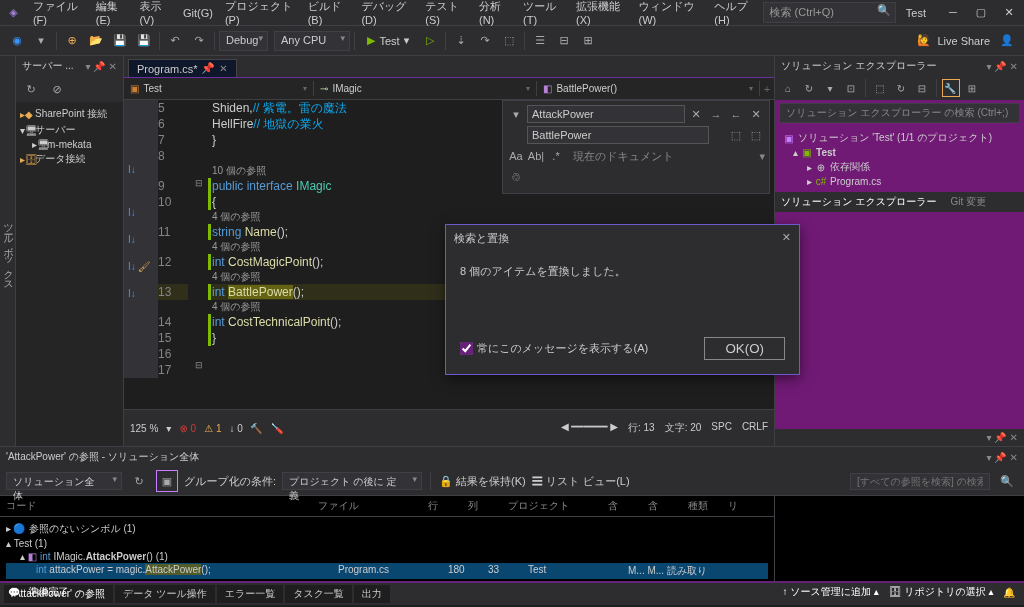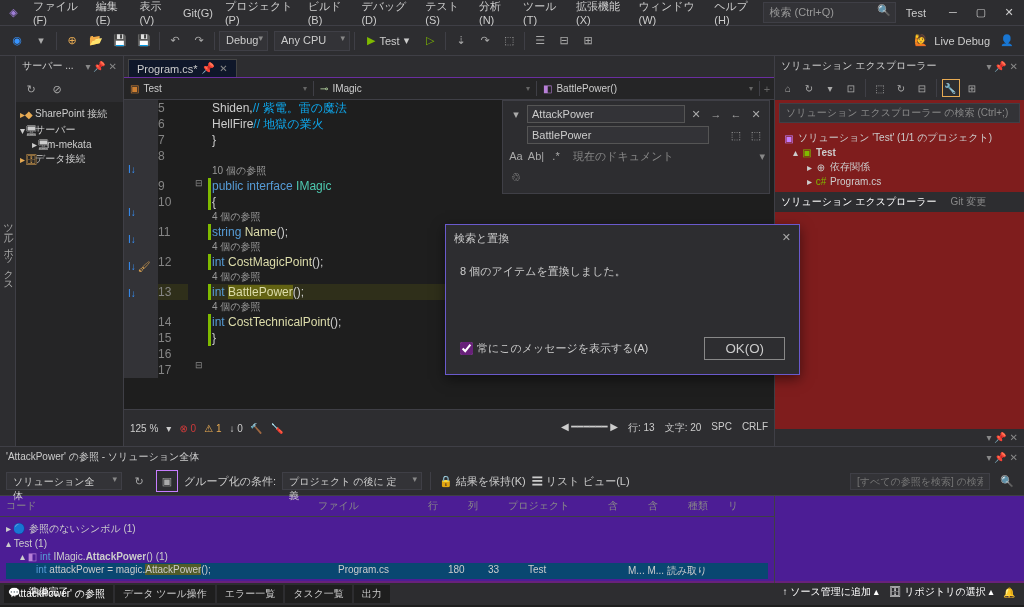--- a/index.html
+++ b/index.html
@@ -55,26 +55,26 @@
 .changed { border-left: 3px solid #7fba00; margin-left: -4px; padding-left: 1px; }
 
 .find-panel { position: absolute; right: 4px; top: 0; width: 268px; background: #2d2d30; border: 1px solid #3f3f46; padding: 4px; z-index: 5; }
 .find-row { display: flex; align-items: center; gap: 2px; margin-bottom: 3px; }
 .find-input { flex: 1; background: #333337; border: 1px solid #555; padding: 2px 4px; color: #ccc; font-size: 11px; }
 .find-btn { width: 18px; height: 18px; color: #aaa; display: flex; align-items: center; justify-content: center; font-size: 11px; }
 
 .status-bar-ed { background: #2d2d30; height: 22px; display: flex; align-items: center; padding: 18px 6px; font-size: 10px; border-top: 1px solid #3f3f46; gap: 8px; margin-top: 31px; }
 .status-bar-ed .right { margin-left: auto; display: flex; gap: 10px; }
 
-.right-panel { width: 250px; background: #7f1d1d; border-left: 1px solid #3f3f46; display: flex; flex-direction: column; }
+.right-panel { width: 250px; background: #701a75; border-left: 1px solid #3f3f46; display: flex; flex-direction: column; }
 .sol-tb { background: #2d2d30; padding: 3px 4px; display: flex; gap: 3px; flex-wrap: wrap; }
 .sol-tb .tbtn { width: 18px; height: 18px; font-size: 10px; }
 .sol-search { margin: 3px 4px; background: #333337; border: 1px solid #3f3f46; padding: 2px 6px; color: #888; font-size: 10px; }
 
-.bottom-panel { height: 135px; background: #4c1d95; border-top: 1px solid #3f3f46; display: flex; flex-direction: column; }
+.bottom-panel { height: 135px; background: #000000; border-top: 1px solid #3f3f46; display: flex; flex-direction: column; }
 .bot-hdr { background: #2d2d30; padding: 3px 6px; font-size: 10px; display: flex; align-items: center; }
 .bot-tb { background: #2d2d30; padding: 3px 6px; display: flex; align-items: center; gap: 6px; border-bottom: 1px solid #3f3f46; }
 .bot-tb .combo { height: 18px; font-size: 10px; }
 .bot-search { margin-left: auto; background: #333337; border: 1px solid #3f3f46; padding: 2px 6px; width: 140px; color: #888; font-size: 10px; }
 .bot-cols { display: flex; padding: 3px 6px; color: #888; font-size: 10px; border-bottom: 1px solid #3f3f46; }
 .bot-cols span:first-child { flex: 1; }
 .bot-cols span { min-width: 40px; }
 .bot-tree { flex: 1; padding: 4px 6px; font-size: 10px; overflow: auto; }
 .bot-tree .row { padding: 1px 0; display: flex; }
 .bot-tree .row span:first-child { flex: 1; }
@@ -144,21 +144,21 @@
   <span class="sep"></span>
   <span class="tbtn">⇣</span>
   <span class="tbtn">↷</span>
   <span class="tbtn">⬚</span>
   <span class="sep"></span>
   <span class="tbtn">☰</span>
   <span class="tbtn">⊟</span>
   <span class="tbtn">⊞</span>
   <div class="live-share">
     <span>🙋</span>
-    <span>Live Debug</span>
+    <span>Live Share</span>
     <span class="tbtn">👤</span>
   </div>
 </div>
 
 <div class="main-area">
   <div class="leftmost">ツールボックス</div>
 
   <div class="server-exp">
     <div class="panel-hdr">
         <span>サーバー ...</span>

